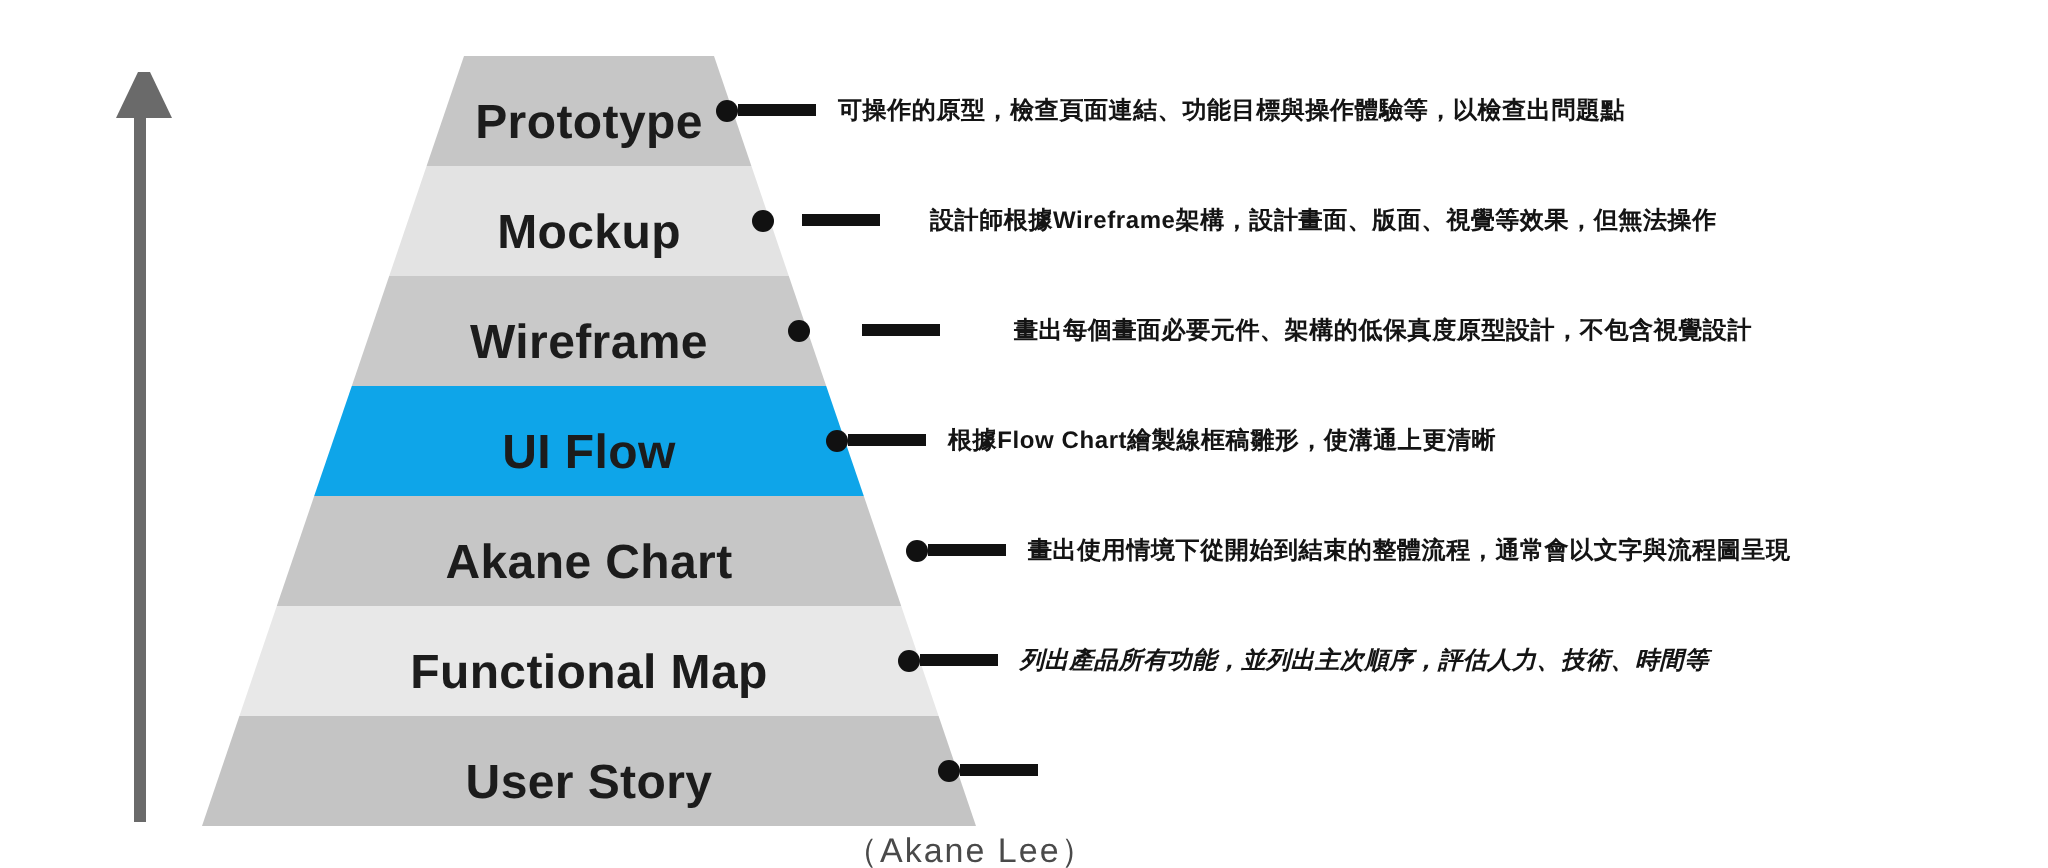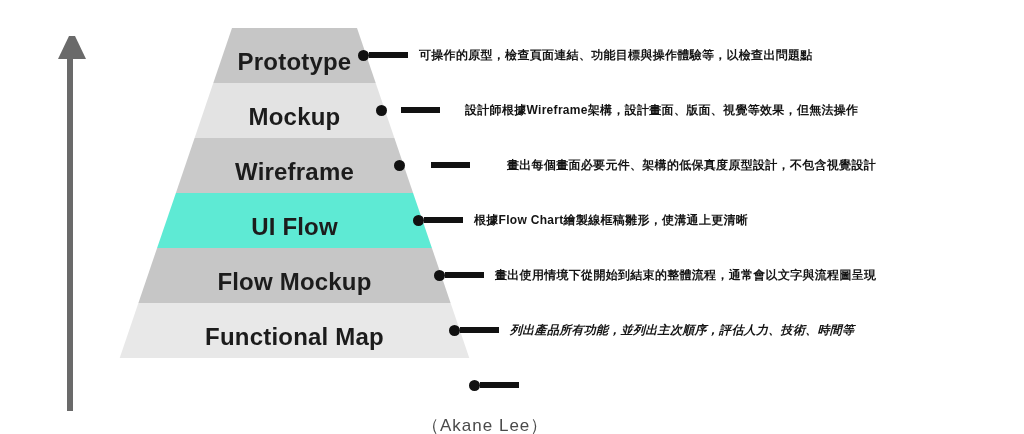--- a/index.html
+++ b/index.html
@@ -78,28 +78,31 @@
   <div class="pyramid">
     <div class="band b0" style="background-color: rgb(198, 198, 198);">
       <span class="layer-label">Prototype</span>
     </div>
     <div class="band b1" style="background-color: rgb(227, 227, 227);">
       <span class="layer-label">Mockup</span>
     </div>
     <div class="band b2" style="background-color: rgb(201, 201, 201);">
       <span class="layer-label">Wireframe</span>
     </div>
-    <div class="band b3" style="background-color: #5eead4;">
+    <div class="band b3" style="background-color: #0ea5e9;">
       <span class="layer-label">UI Flow</span>
     </div>
     <div class="band b4" style="background-color: rgb(198, 198, 198);">
-      <span class="layer-label">Flow Mockup</span>
+      <span class="layer-label">Akane Chart</span>
     </div>
     <div class="band b5" style="background-color: rgb(232, 232, 232);">
       <span class="layer-label">Functional Map</span>
+    </div>
+    <div class="band b6" style="background-color: rgb(196, 196, 196);">
+      <span class="layer-label">User Story</span>
     </div>
   </div>
 
   <div class="annot" style="left:352px; top:39px;">
     <span class="dot"></span>
     <span class="leader"></span>
     <span class="desc">可操作的原型，檢查頁面連結、功能目標與操作體驗等，以檢查出問題點</span>
   </div>
   <div class="annot" style="left:370px; top:94px;gap:14px;">
     <span class="dot"></span>
@@ -109,21 +112,21 @@
   <div class="annot" style="left:388px; top:149px;gap:26px;">
     <span class="dot"></span>
     <span class="leader"></span>
     <span class="desc">畫出每個畫面必要元件、架構的低保真度原型設計，不包含視覺設計</span>
   </div>
   <div class="annot" style="left:407px; top:204px;">
     <span class="dot"></span>
     <span class="leader"></span>
     <span class="desc">根據Flow Chart繪製線框稿雛形，使溝通上更清晰</span>
   </div>
-  <div class="annot" style="left:428px; top:259px;">
+  <div class="annot" style="left:447px; top:259px;">
     <span class="dot"></span>
     <span class="leader"></span>
     <span class="desc">畫出使用情境下從開始到結束的整體流程，通常會以文字與流程圖呈現</span>
   </div>
   <div class="annot" style="left:443px; top:314px;font-style:italic;">
     <span class="dot"></span>
     <span class="leader"></span>
     <span class="desc">列出產品所有功能，並列出主次順序，評估人力、技術、時間等</span>
   </div>
   <div class="annot" style="left:463px; top:369px;">

